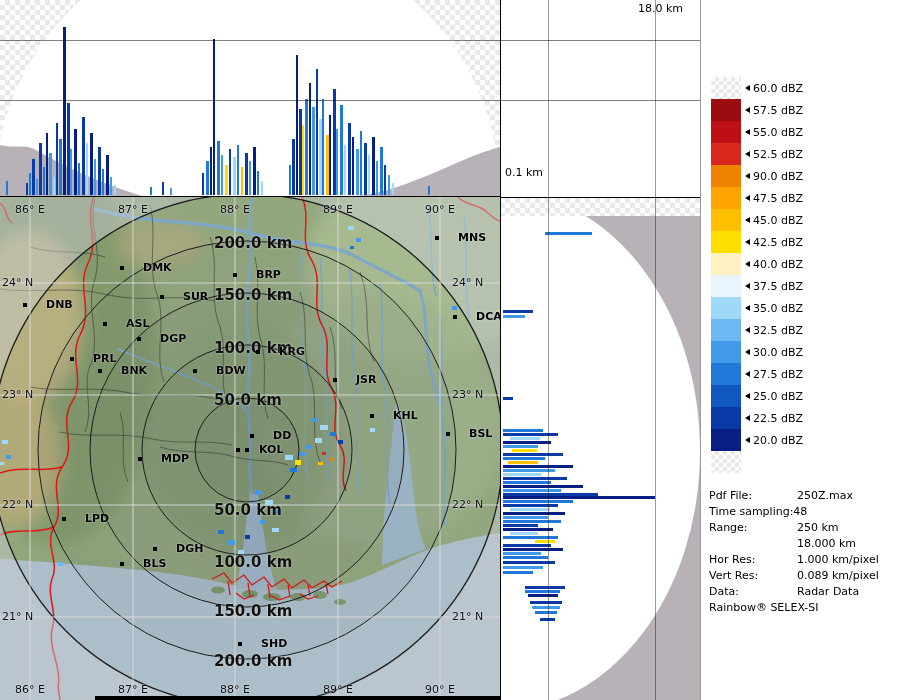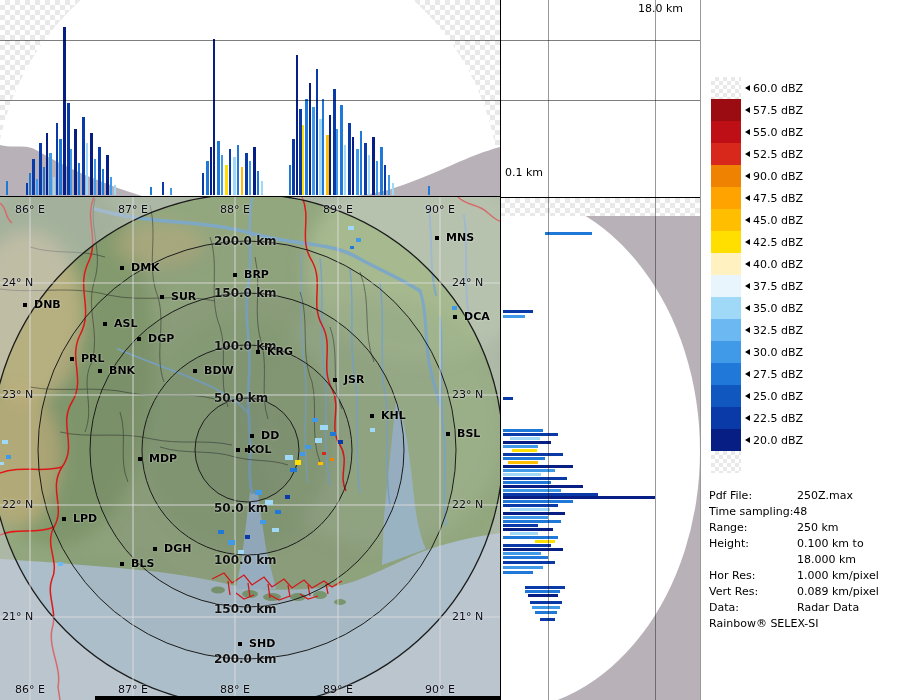--- a/index.html
+++ b/index.html
@@ -30,23 +30,23 @@
   #right-bars .bar { position:absolute; height:3px; }
 
   
   #map-panel { position:absolute; left:0; top:197px; width:500px; height:503px; overflow:hidden; background:#93a77f; }
   #map-specks { position:absolute; inset:0; }
   #map-specks .speck { position:absolute; }
   #map-labels { position:absolute; inset:0; }
   .maplab { position:absolute; width:46px; text-align:center; font-size:11px; color:#0a0a14; white-space:nowrap;
             text-shadow:0 0 2px rgba(255,255,255,.85); }
   .latlab { text-align:left; }
-  .ringlab { position:absolute; width:66px; text-align:left; font-size:12px; font-weight:700; color:#101010;
+  .ringlab { position:absolute; width:66px; text-align:right; font-size:15px; font-weight:700; color:#101010;
              text-shadow:0 0 2px rgba(255,255,255,.75); white-space:nowrap; }
-  .city { position:absolute; display:flex; align-items:center; gap:7px; font-size:11px; font-weight:700;
+  .city { position:absolute; display:flex; align-items:center; gap:19px; font-size:11px; font-weight:700;
           color:#000; text-shadow:0 0 2px rgba(255,255,255,.65); white-space:nowrap; }
   .city .dot { width:4px; height:4px; background:#000; flex:none; }
   #map-bottom-strip { position:absolute; left:95px; top:499px; width:405px; height:4px; background:#000; }
 
   
   .hgridline { position:absolute; left:0; width:700px; height:1px; background:rgba(0,0,0,.5); }
   .vgridline { position:absolute; top:0; width:1px; height:700px; background:rgba(0,0,0,.4); }
   #sep-v500 { position:absolute; left:500px; top:0; width:1px; height:700px; background:#000; }
 
   
@@ -616,24 +616,20 @@
         </div>
         <div class="mrow">
           <span class="mk">Time sampling:48</span>
           <span class="mv"></span>
         </div>
         <div class="mrow">
           <span class="mk">Range:</span>
           <span class="mv">250 km</span>
         </div>
         <div class="mrow">
-          <span class="mk">Height:</span>
-          <span class="mv">0.100 km to</span>
-        </div>
-        <div class="mrow">
           <span class="mk"></span>
           <span class="mv">18.000 km</span>
         </div>
         <div class="mrow">
           <span class="mk">Hor Res:</span>
           <span class="mv">1.000 km/pixel</span>
         </div>
         <div class="mrow">
           <span class="mk">Vert Res:</span>
           <span class="mv">0.089 km/pixel</span>

